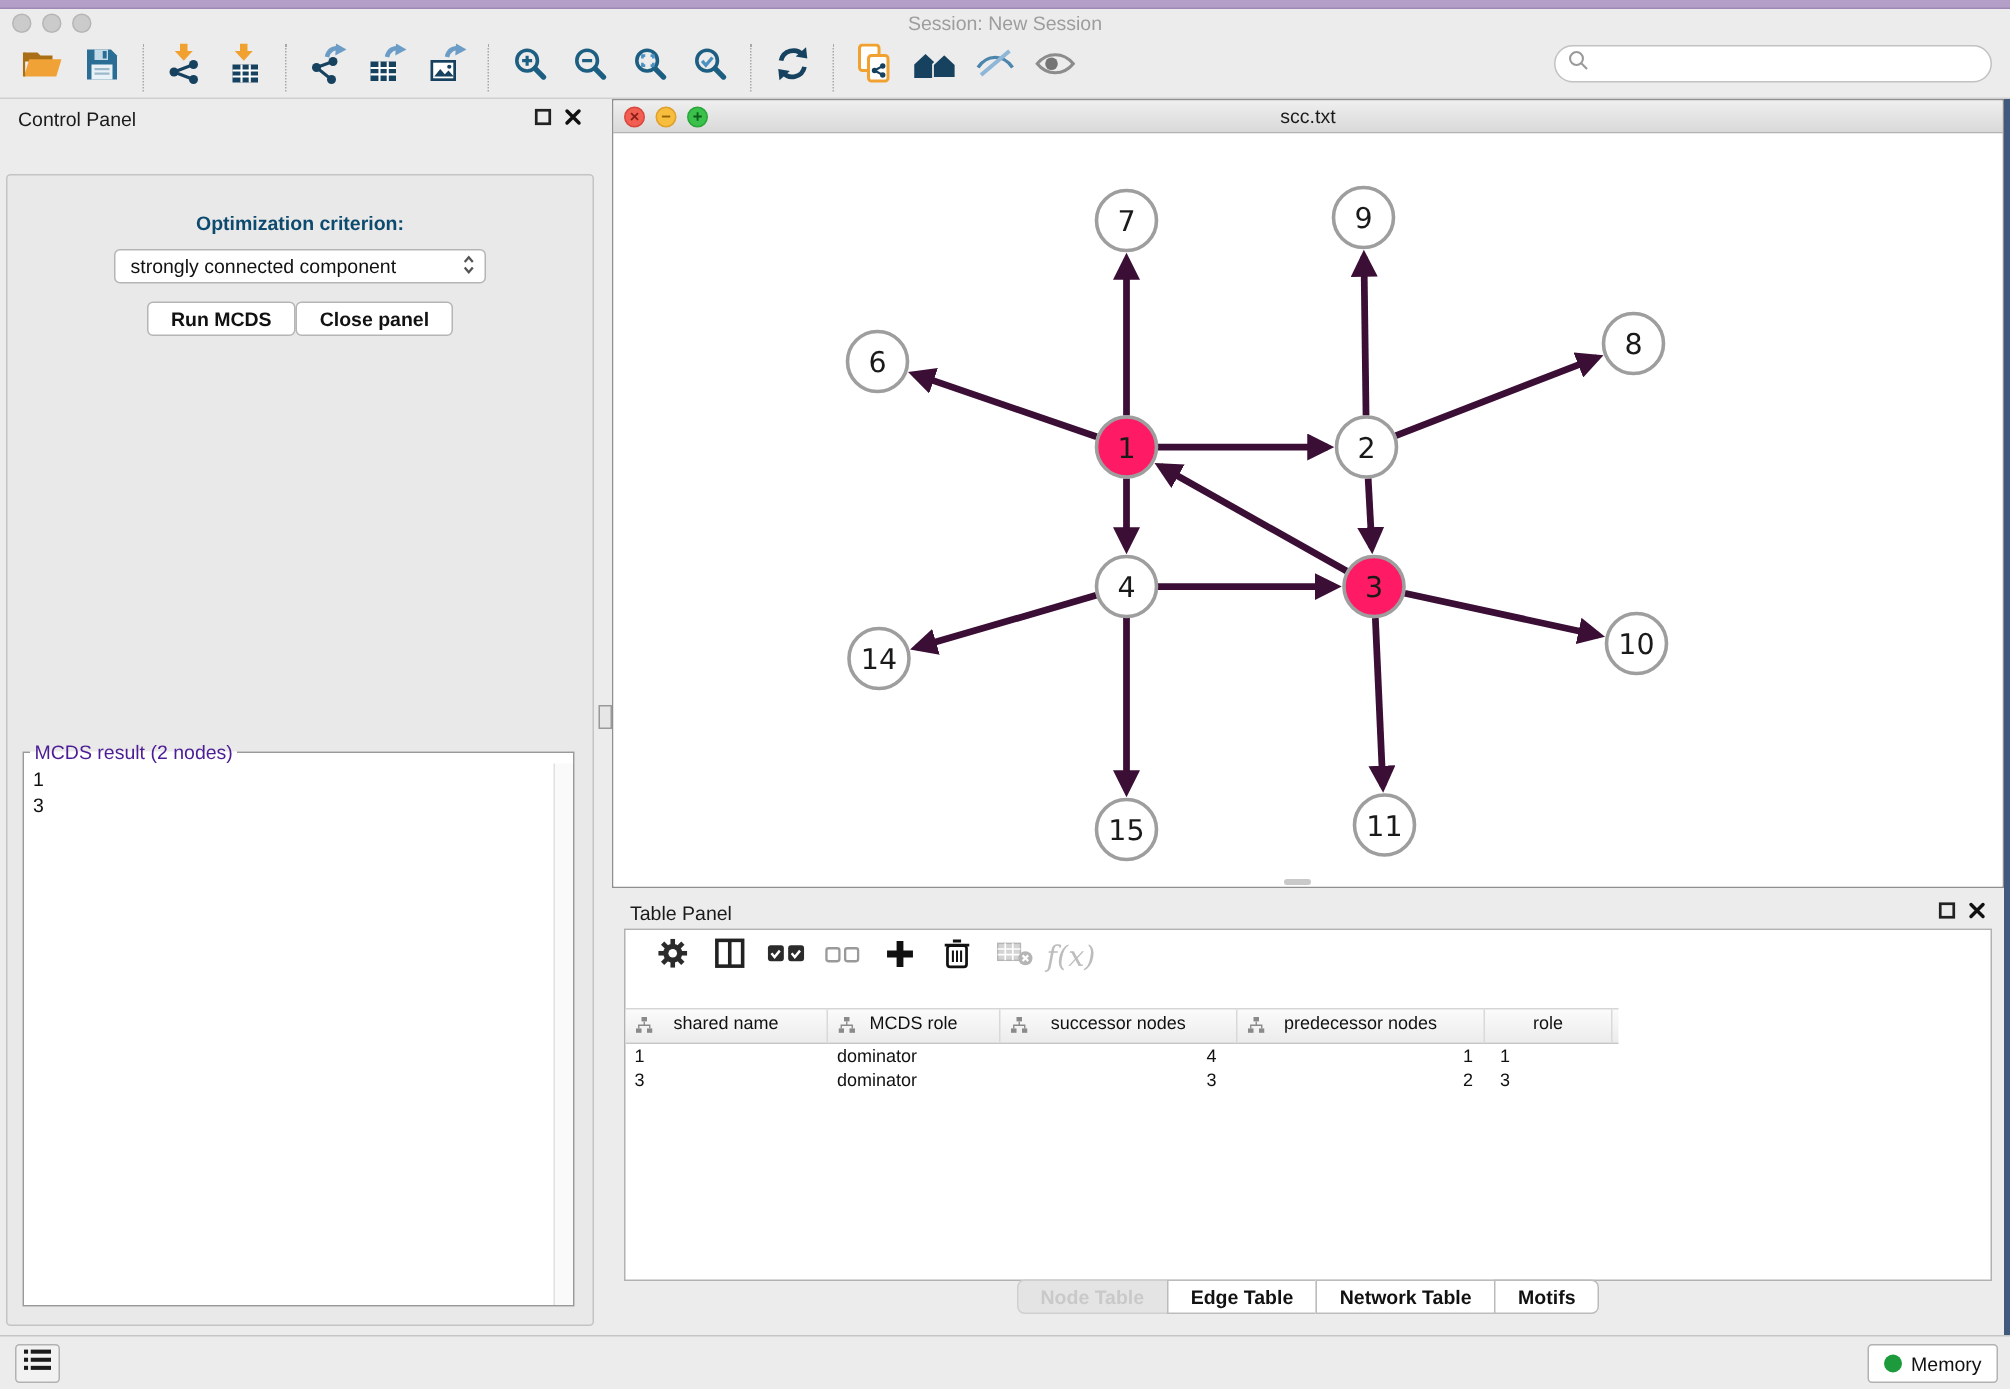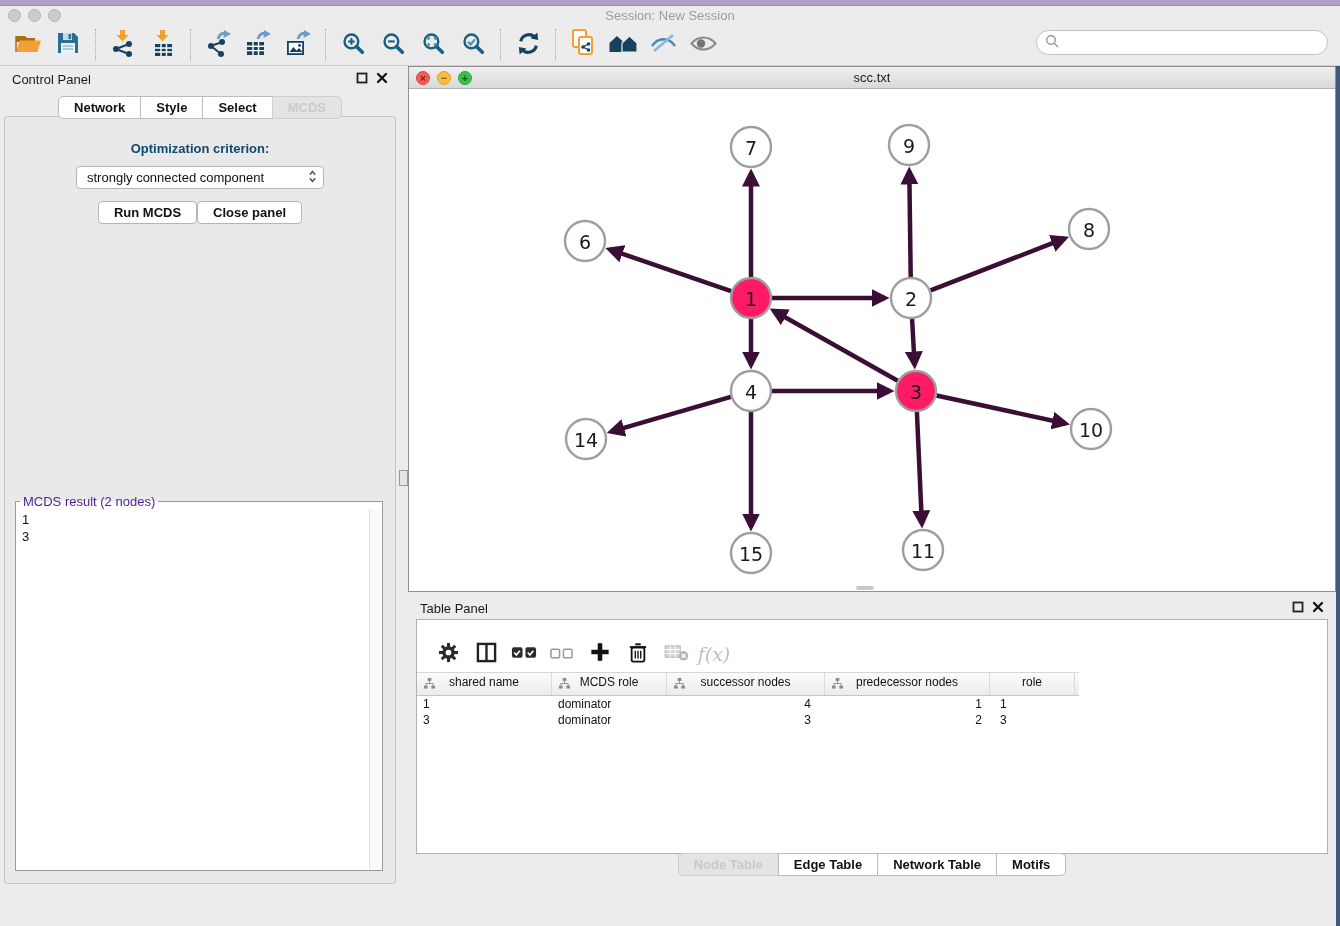--- a/index.html
+++ b/index.html
@@ -53,21 +53,21 @@
   .tl-red { background:#f25e52; border:1px solid #d8473c; color:#8a1f17; }
   .tl-yellow { background:#f7bd3d; border:1px solid #dfa02c; color:#936103; }
   .tl-green { background:#39c14b; border:1px solid #2aa63a; color:#0e5c1a; }
   .net-canvas { position:absolute; left:0; top:22px; right:0; bottom:0; background:#fff; }
   .canvas-hscroll { position:absolute; left:447px; bottom:1px; width:18px; height:4px; background:#c9c9c9; border-radius:2px; }
   .right-edge { position:absolute; right:0; top:66px; bottom:0; width:4px; background:#41597c; }
 
   
   .table-panel { position:absolute; left:408px; top:595px; width:928px; height:295px; background:#ececec; }
   .tp-inner { position:absolute; left:8px; right:8px; top:24px; bottom:36px; background:#fff; border:1px solid #b2b2b2; overflow:hidden; }
-  .tp-toolbar { height:52px; display:flex; align-items:flex-end; padding-left:12px; gap:0; }
+  .tp-toolbar { height:52px; display:flex; align-items:flex-start; padding-left:12px; gap:0; }
   .tp-tool { width:38px; height:36px; display:flex; align-items:center; justify-content:center; }
   .fx-label { font-family:"DejaVu Serif", serif; font-style:italic; color:#bdbdbd; font-size:19px; }
   .tbl-header { display:flex; height:24px; border-top:1px solid #d6d6d6; border-bottom:1px solid #c6c6c6; background:linear-gradient(#fbfbfb,#ececec); width:662px; }
   .th { position:relative; font-size:12px; color:#111; text-align:center; line-height:19px; border-right:1px solid #d9d9d9; }
   .th .tree-ic { position:absolute; left:7px; top:5px; }
   .tr { display:flex; height:16px; line-height:16px; font-size:12px; color:#111; }
   .td { overflow:hidden; white-space:nowrap; }
   .tp-tabs { bottom:14px; }
 
   
@@ -249,26 +249,20 @@
       <span class="sp"></span>
       <span class="win-mini">
         <span><svg width="12" height="12" viewBox="0 0 12 12">
               <rect x="1.5" y="1.5" width="9" height="9" fill="none" stroke="#222" stroke-width="1.8"></rect>
             </svg></span>
         <span><svg width="12" height="12" viewBox="0 0 12 12">
               <path d="M2 2 L10 10 M10 2 L2 10" stroke="#111" stroke-width="2.3" stroke-linecap="round"></path>
             </svg></span>
       </span>
     </div>
-    <div class="seg-row cp-tabs" id="cp-tabs">
-        <div class="seg-btn">Network</div>
-        <div class="seg-btn">Style</div>
-        <div class="seg-btn">Select</div>
-        <div class="seg-btn seg-disabled">MCDS</div>
-      </div>
     <div class="cp-content">
       <div class="opt-label">Optimization criterion:</div>
       <div class="dropdown">
         <span>strongly connected component</span>
         <span class="sp"></span>
         <span><svg width="9" height="15" viewBox="0 0 10 15">
               <path d="M2 5.5 L5 2 L8 5.5" fill="none" stroke="#555" stroke-width="1.7"></path>
               <path d="M2 9.5 L5 13 L8 9.5" fill="none" stroke="#555" stroke-width="1.7"></path>
             </svg></span>
       </div>
@@ -495,13 +489,31 @@
         </div>
     </div>
     <div class="seg-row tp-tabs" id="tp-tabs" style="position:absolute;">
         <div class="seg-btn seg-disabled">Node Table</div>
         <div class="seg-btn">Edge Table</div>
         <div class="seg-btn">Network Table</div>
         <div class="seg-btn">Motifs</div>
       </div>
   </div>
 
+  <div class="statusbar">
+    <div class="list-btn">
+      <span><svg width="18" height="15" viewBox="0 0 20 16">
+            <g fill="#1a1a1a">
+              <rect x="0" y="0.5" width="3" height="3"></rect>
+              <rect x="5" y="0.5" width="15" height="3"></rect>
+              <rect x="0" y="6.5" width="3" height="3"></rect>
+              <rect x="5" y="6.5" width="15" height="3"></rect>
+              <rect x="0" y="12.5" width="3" height="3"></rect>
+              <rect x="5" y="12.5" width="15" height="3"></rect>
+            </g>
+          </svg></span>
+    </div>
+    <div class="memory-btn">
+      <span class="mem-dot"></span>
+      <span>Memory</span>
+    </div>
+  </div>
 </div>
 
 </body></html>

